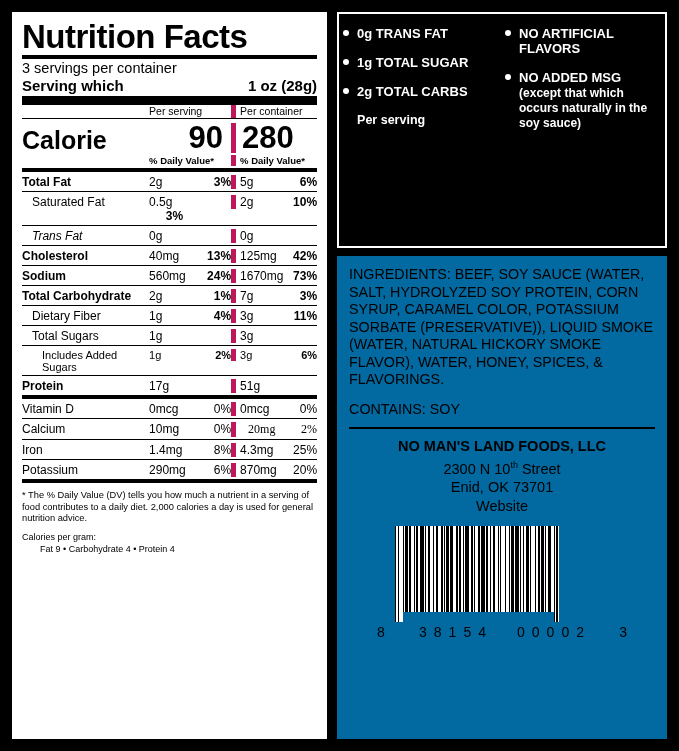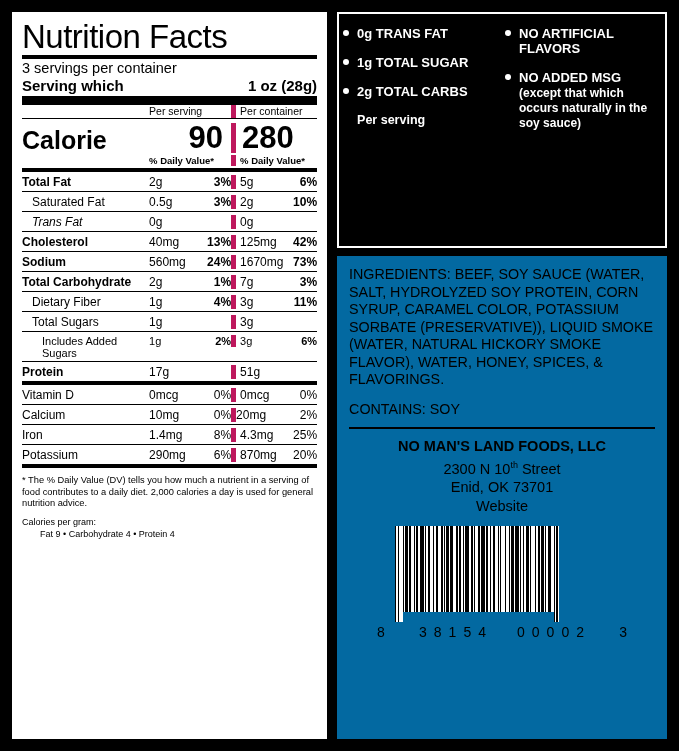--- a/index.html
+++ b/index.html
@@ -17,21 +17,21 @@
     background: #000;
     padding: 12px;
   }
   .cols { display: flex; gap: 10px; height: 727px; }
   .left { width: 316px; background:#fff; padding: 8px 10px 6px 10px; }
   .right { width: 331px; display:flex; flex-direction:column; gap: 8px; }
 
   
   .nf-title {
     font-family: "Liberation Sans", sans-serif;
-    font-weight: normal;
+    font-weight: bold;
     font-size: 33px;
     line-height: 34px;
     letter-spacing: -0.5px;
   }
   .rule-med { border-bottom: 4px solid #000; }
   .rule-thick { border-bottom: 9px solid #000; }
   .rule-hair { border-bottom: 1px solid #000; }
 
   .servings { font-size: 14.5px; margin-top: 1px; }
   .serving-size { font-weight: bold; font-size: 15px; display:flex; justify-content:space-between; margin-top:1px; margin-bottom:2px;}
@@ -140,21 +140,21 @@
             </div>
           <div class="vdiv" style="width:86px; padding-left:4px; display:flex;">
               <span class="c-val">5g</span>
               <span class="c-dv">6%</span>
             </div>
         </div>
         <div class="rule-hair"></div>
 
         <div class="nutline">
           <div class="nm indent1">Saturated Fat</div>
-          <div style="width:86px; padding-left:4px; display:flex;">
+          <div style="width:86px; padding-left:4px; display:flex;flex-direction:column;">
               <span class="c-val">0.5g</span>
               <span class="c-dv">3%</span>
             </div>
           <div class="vdiv" style="width:86px; padding-left:4px; display:flex;">
               <span class="c-val">2g</span>
               <span class="c-dv">10%</span>
             </div>
         </div>
         <div class="rule-hair"></div>
 
@@ -275,21 +275,21 @@
               <span class="c-dv" style="font-weight:normal;">0%</span>
             </div>
         </div>
         <div class="rule-hair"></div>
         <div class="nutline">
           <div class="nm">Calcium</div>
           <div style="width:86px; padding-left:4px; display:flex;">
               <span class="c-val">10mg</span>
               <span class="c-dv" style="font-weight:normal;">0%</span>
             </div>
-          <div class="vdiv" style="width:86px; padding-left:0; display:flex;">
+          <div class="vdiv" style="width:86px; padding-left:12px; display:flex;font-family:Liberation Serif, serif;">
               <span class="c-val">20mg</span>
               <span class="c-dv" style="font-weight:normal;">2%</span>
             </div>
         </div>
         <div class="rule-hair"></div>
         <div class="nutline">
           <div class="nm">Iron</div>
           <div style="width:86px; padding-left:4px; display:flex;">
               <span class="c-val">1.4mg</span>
               <span class="c-dv" style="font-weight:normal;">8%</span>

